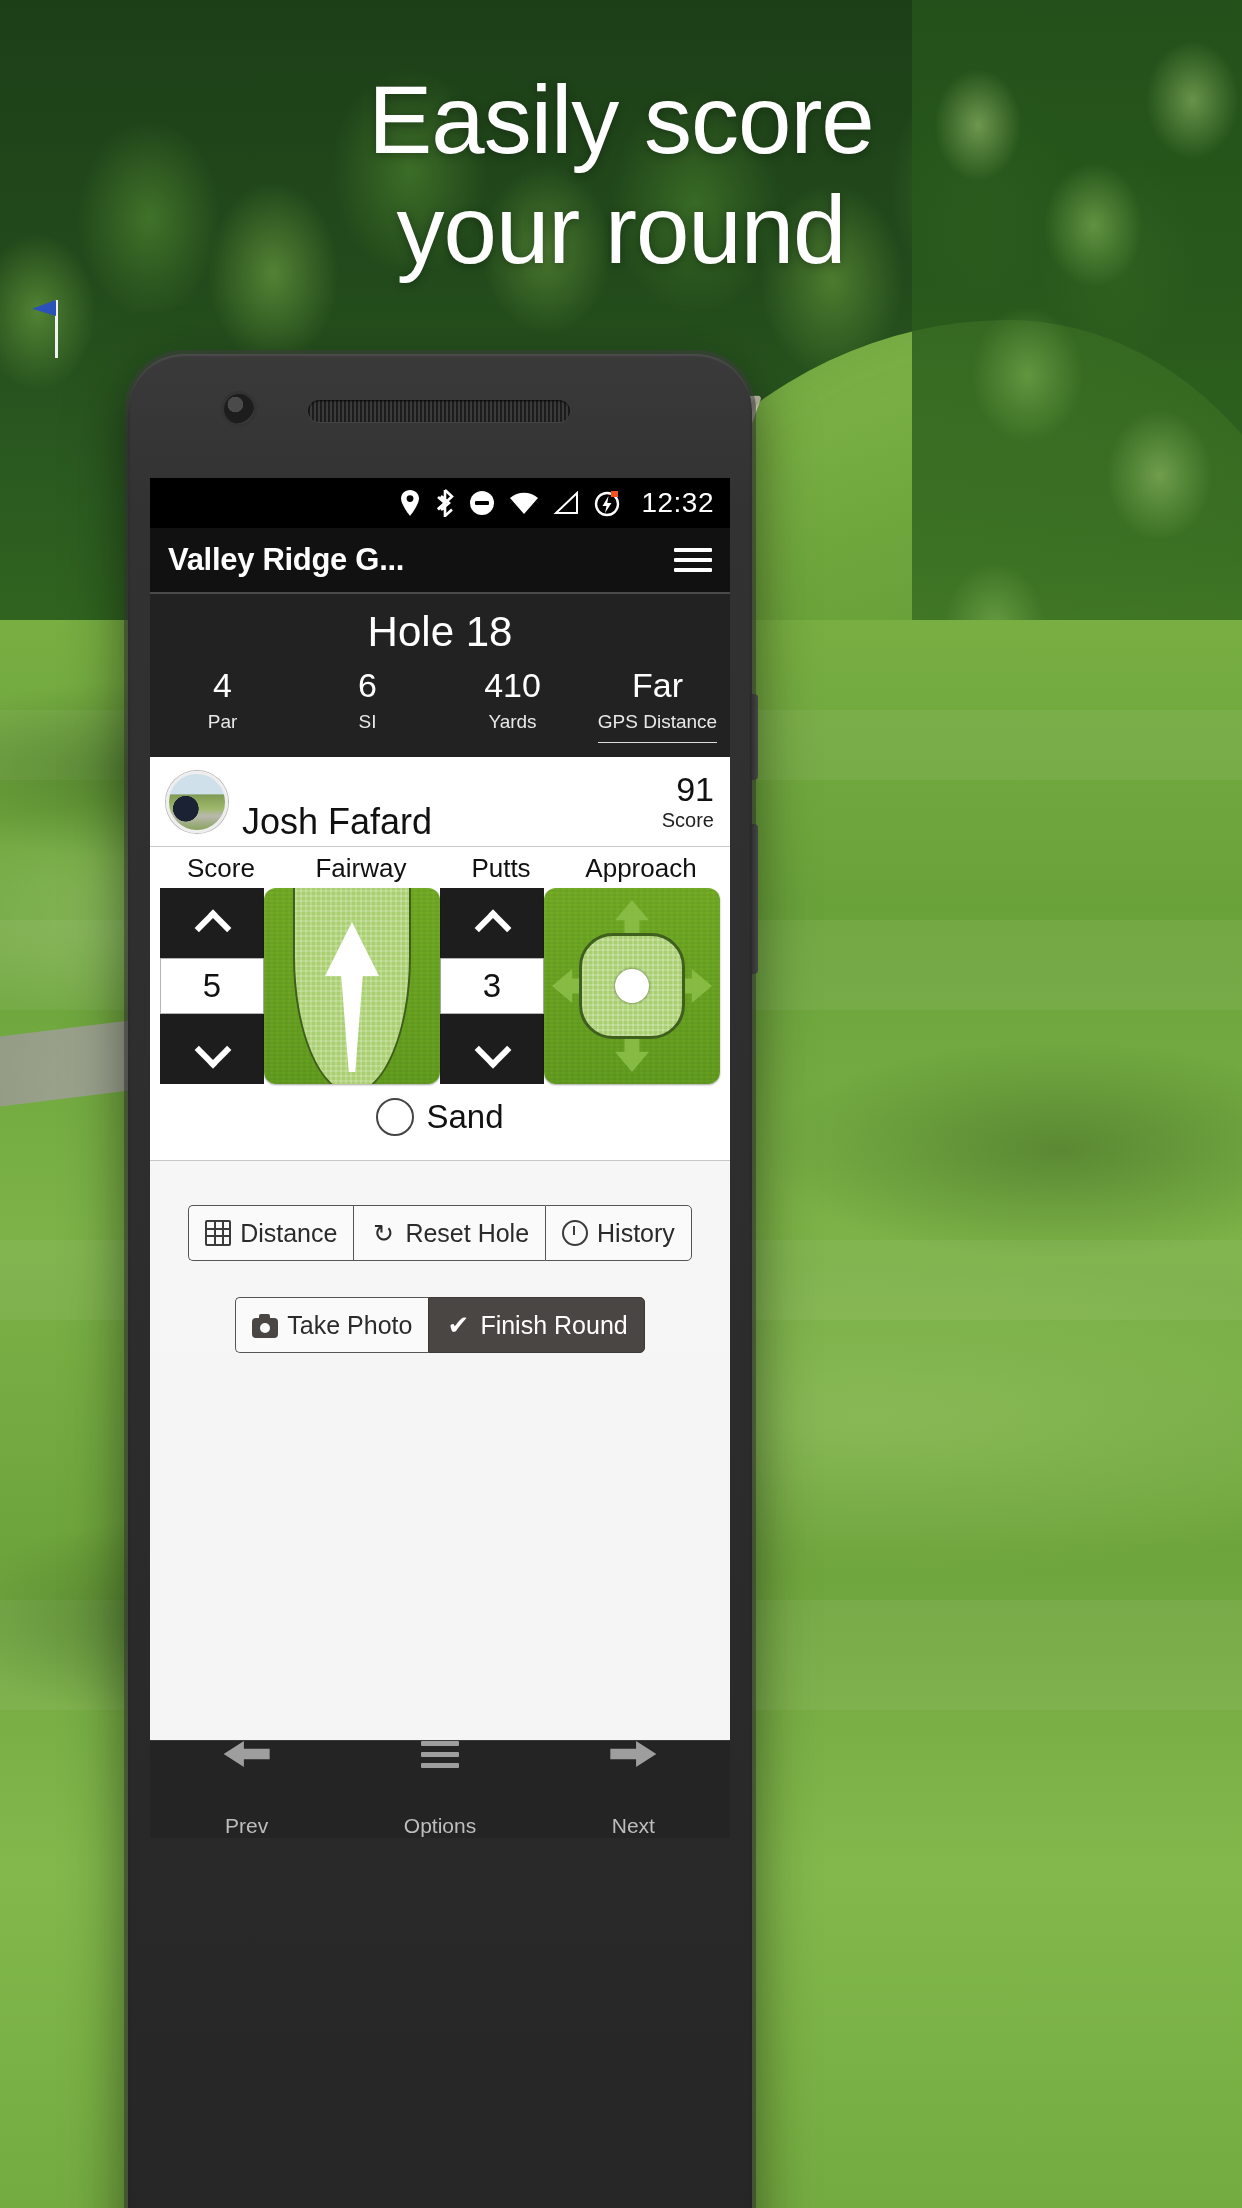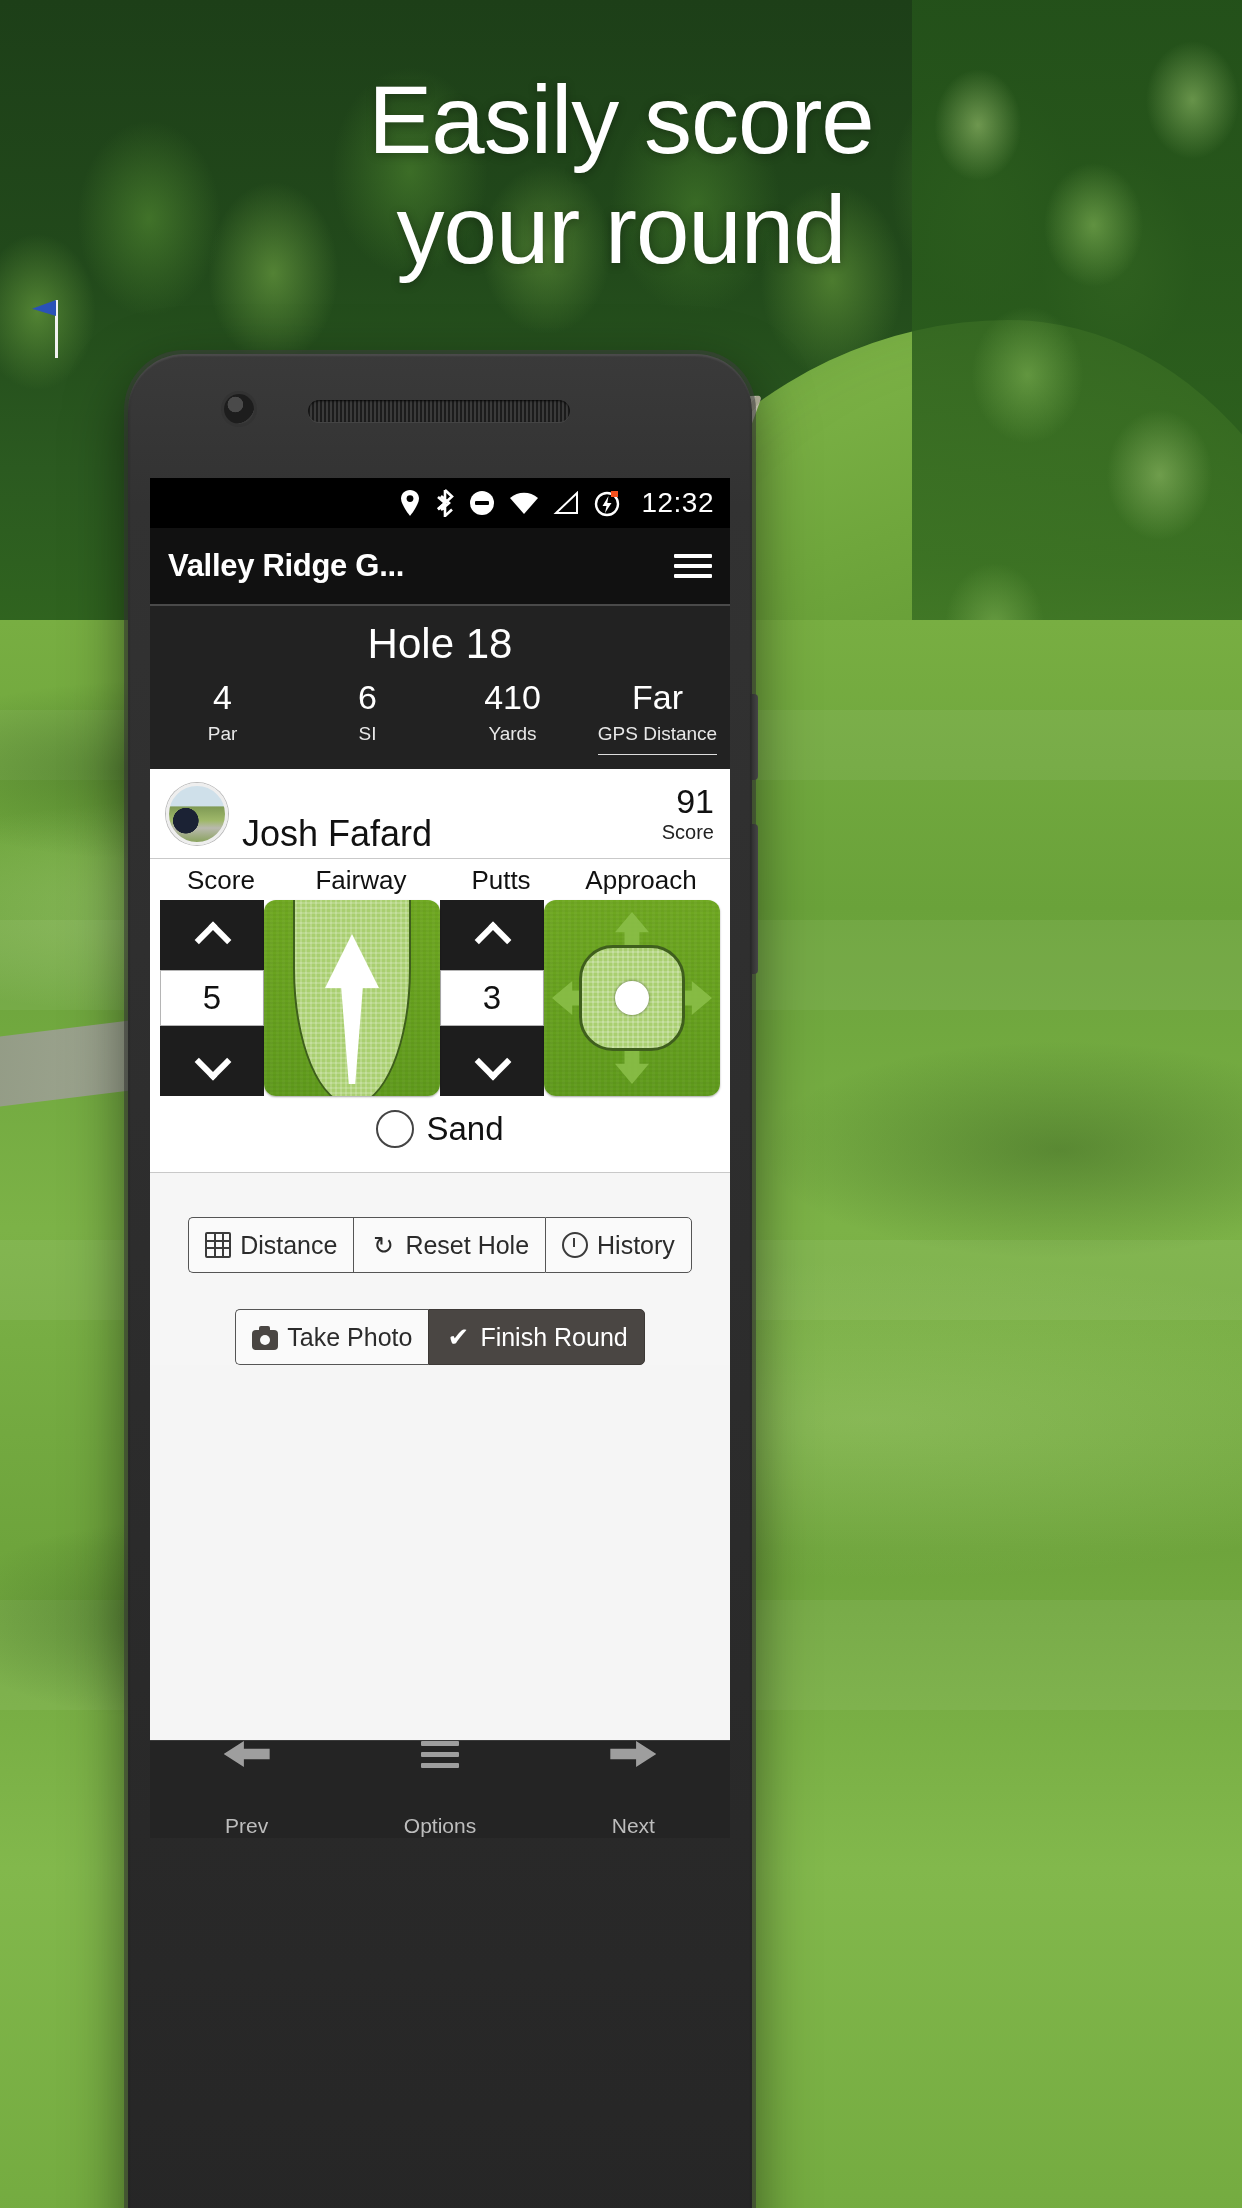--- a/index.html
+++ b/index.html
@@ -143,21 +143,21 @@
   
   #statusbar {
     height:50px; background:#000; display:flex; align-items:center;
     justify-content:flex-end; gap:14px; padding:0 16px; color:#fff;
   }
   #statusbar .sb-ico { display:flex; align-items:center; }
   #statusbar .clock { font-size:28px; font-weight:500; letter-spacing:.5px; margin-left:6px; }
 
   
   #appbar {
-    height:78px; background:#111; display:flex; align-items:center;
+    height:66px; background:#111; display:flex; align-items:center;
     justify-content:space-between; padding:8px 18px;
     border-bottom:2px solid #4a4a4a;
   }
   #appbar .title { color:#fff; font-size:31px; font-weight:bold; letter-spacing:-.3px; }
   .hamburger { width:38px; display:flex; flex-direction:column; gap:6px; }
   .hamburger span { display:block; height:4px; background:#fff; border-radius:1px; }
 
   
   #hole-header { background:#222; padding:8px 0 14px; }
   #hole-title { color:#fff; font-size:42px; text-align:center; font-weight:400; padding:6px 0 10px; }

